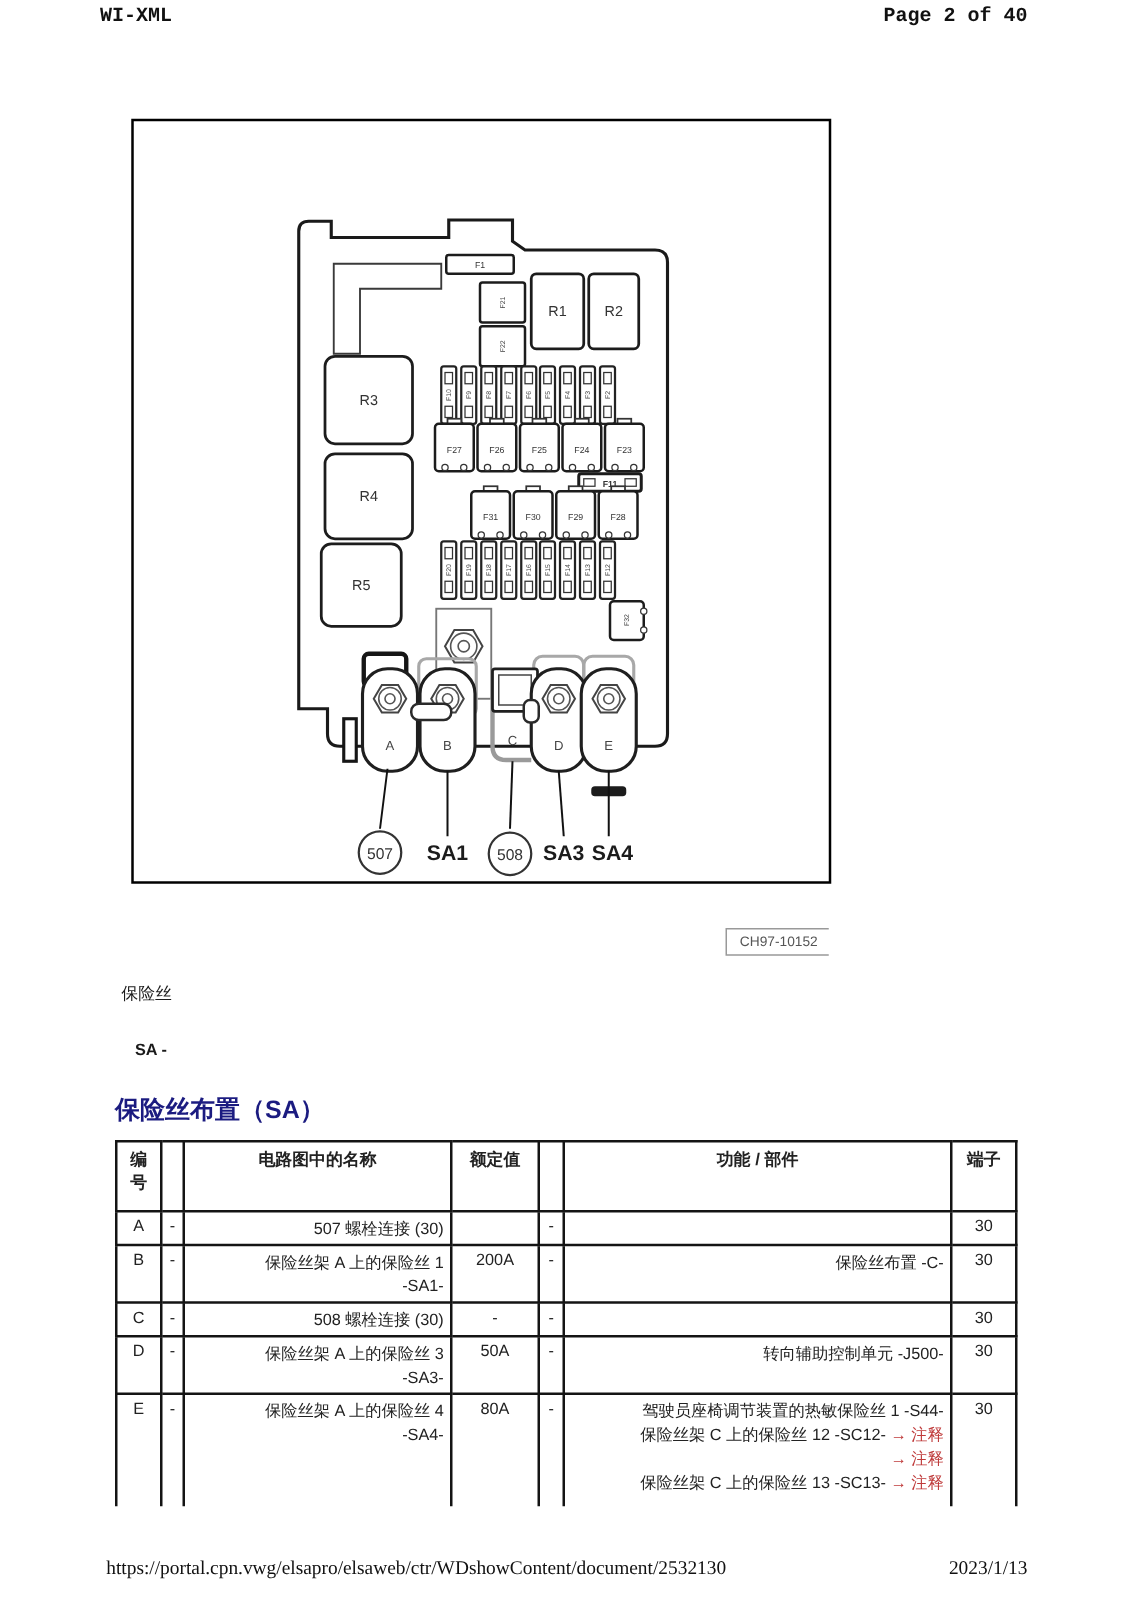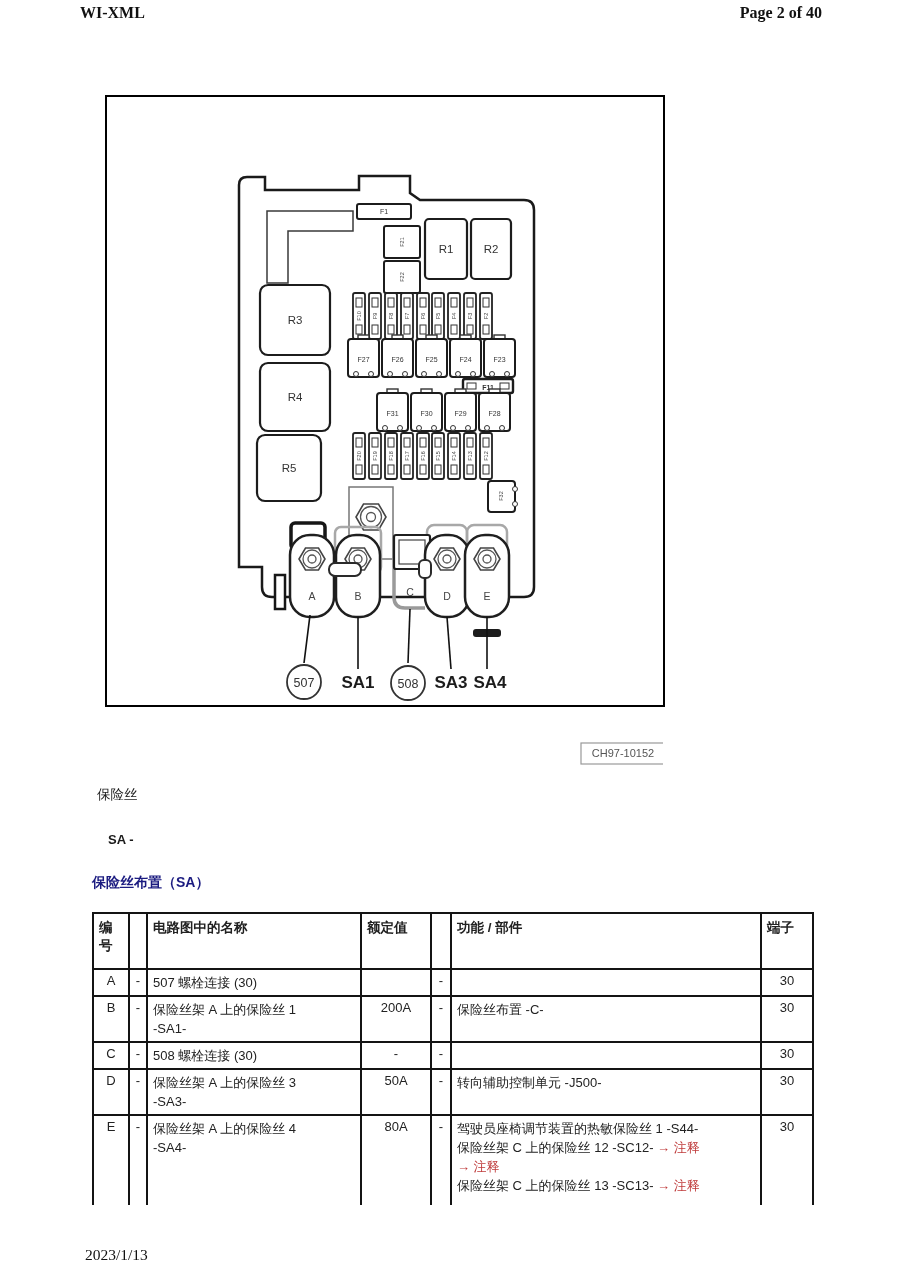--- a/index.html
+++ b/index.html
@@ -5,21 +5,21 @@
   html,body { margin:0; padding:0; background:#ffffff; }
   .page {
     position:relative; width:904px; height:1280px; background:#ffffff;
     font-family:"Liberation Sans","DejaVu Sans",sans-serif; color:#1a1a1a;
     overflow:hidden;
   }
   
   .doc-header {
     position:absolute; top:4px; left:80px; right:82px;
     display:flex; justify-content:space-between;
-    font-family:Liberation Serif, serif;
+    font-family:Liberation Mono, monospace;
     font-weight:bold; font-size:16px; color:#111;
   }
   .doc-footer {
     position:absolute; bottom:16px; left:85px; right:82px;
     display:flex; justify-content:space-between;
     font-family:"Liberation Serif","DejaVu Serif",serif;
     font-size:15.5px; color:#111;
   }
   
   .figure-frame {
@@ -55,34 +55,35 @@
     position:absolute; left:97px; top:786px;
     font-size:13.5px; font-weight:normal; color:#1a1a1a;
   }
   .fig-caption-code {
     position:absolute; left:108px; top:804px;
     font-size:13px; font-weight:bold; color:#1a1a1a;margin-top:28px;
   }
   
   .section-title {
     position:absolute; left:92px; top:874px;
-    font-size:14px; font-weight:bold; color:#1b1b80;
+    font-size:20px; font-weight:bold; color:#1b1b80;
   }
   
   .fuse-table {
     position:absolute; left:92px; top:912px; width:720px;
     border-collapse:collapse; table-layout:fixed;
     font-size:13px; color:#222;
   }
   .fuse-table th, .fuse-table td {
     border:2px solid #141414; padding:3px 5px; vertical-align:top;
     overflow:hidden;
+    text-align:right;
   }
   .fuse-table thead th {
-    font-size:13.5px; font-weight:bold; text-align:left;
+    font-size:13.5px; font-weight:bold; text-align:center;
     height:46px; padding-top:5px;
   }
   .fuse-table tbody tr:last-child td { border-bottom:none; }
   .fuse-table .c { text-align:center; }
   .name-line { line-height:19px; }
   .fn-line { line-height:19px; }
   .fn-note { color:#bf3a3a; }
 </style>
 </head>
 <body>
@@ -508,16 +509,17 @@
           <div class="fn-line"><span class="fn-text">保险丝架 C 上的保险丝 12 -SC12- </span><span class="fn-note">→ 注释</span></div>
           <div class="fn-line"><span class="fn-text"></span><span class="fn-note">→ 注释</span></div>
           <div class="fn-line"><span class="fn-text">保险丝架 C 上的保险丝 13 -SC13- </span><span class="fn-note">→ 注释</span></div>
         </td>
         <td class="c">30</td>
       </tr>
     </tbody>
   </table>
 
   <div class="doc-footer">
+    <span>https://portal.cpn.vwg/elsapro/elsaweb/ctr/WDshowContent/document/2532130</span>
     <span>2023/1/13</span>
   </div>
 
 </div>
 
 </body></html>

